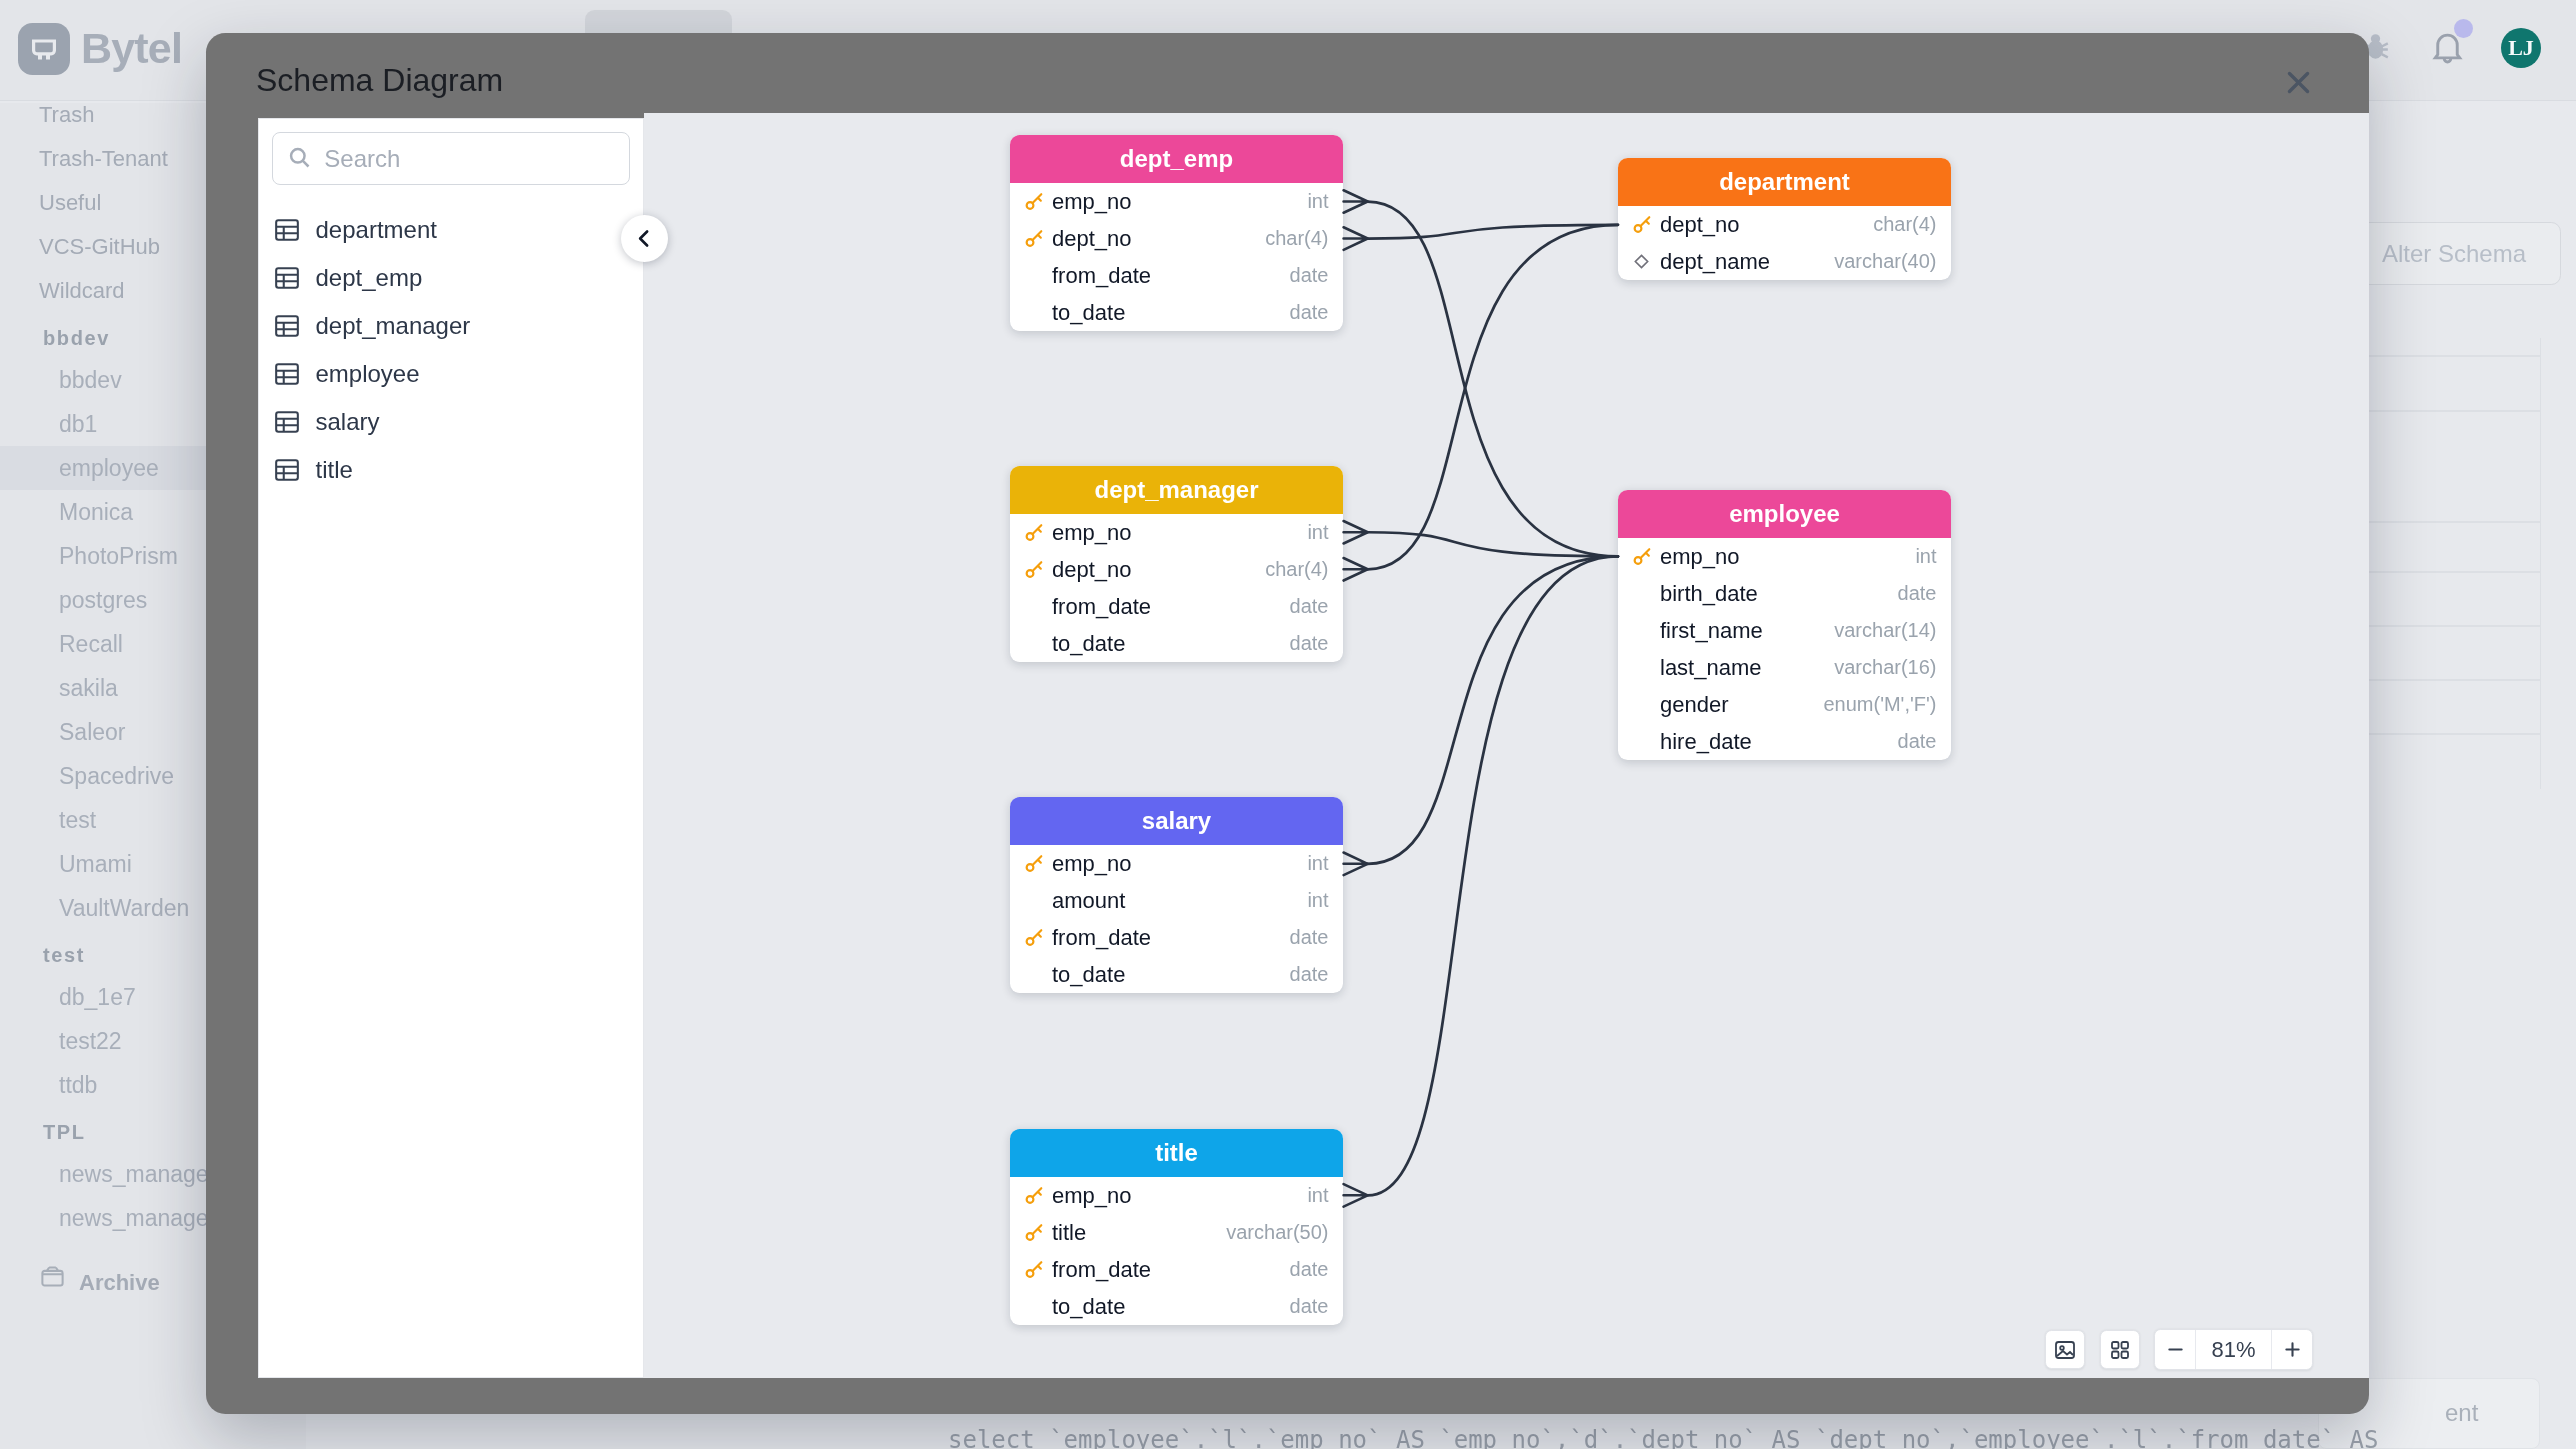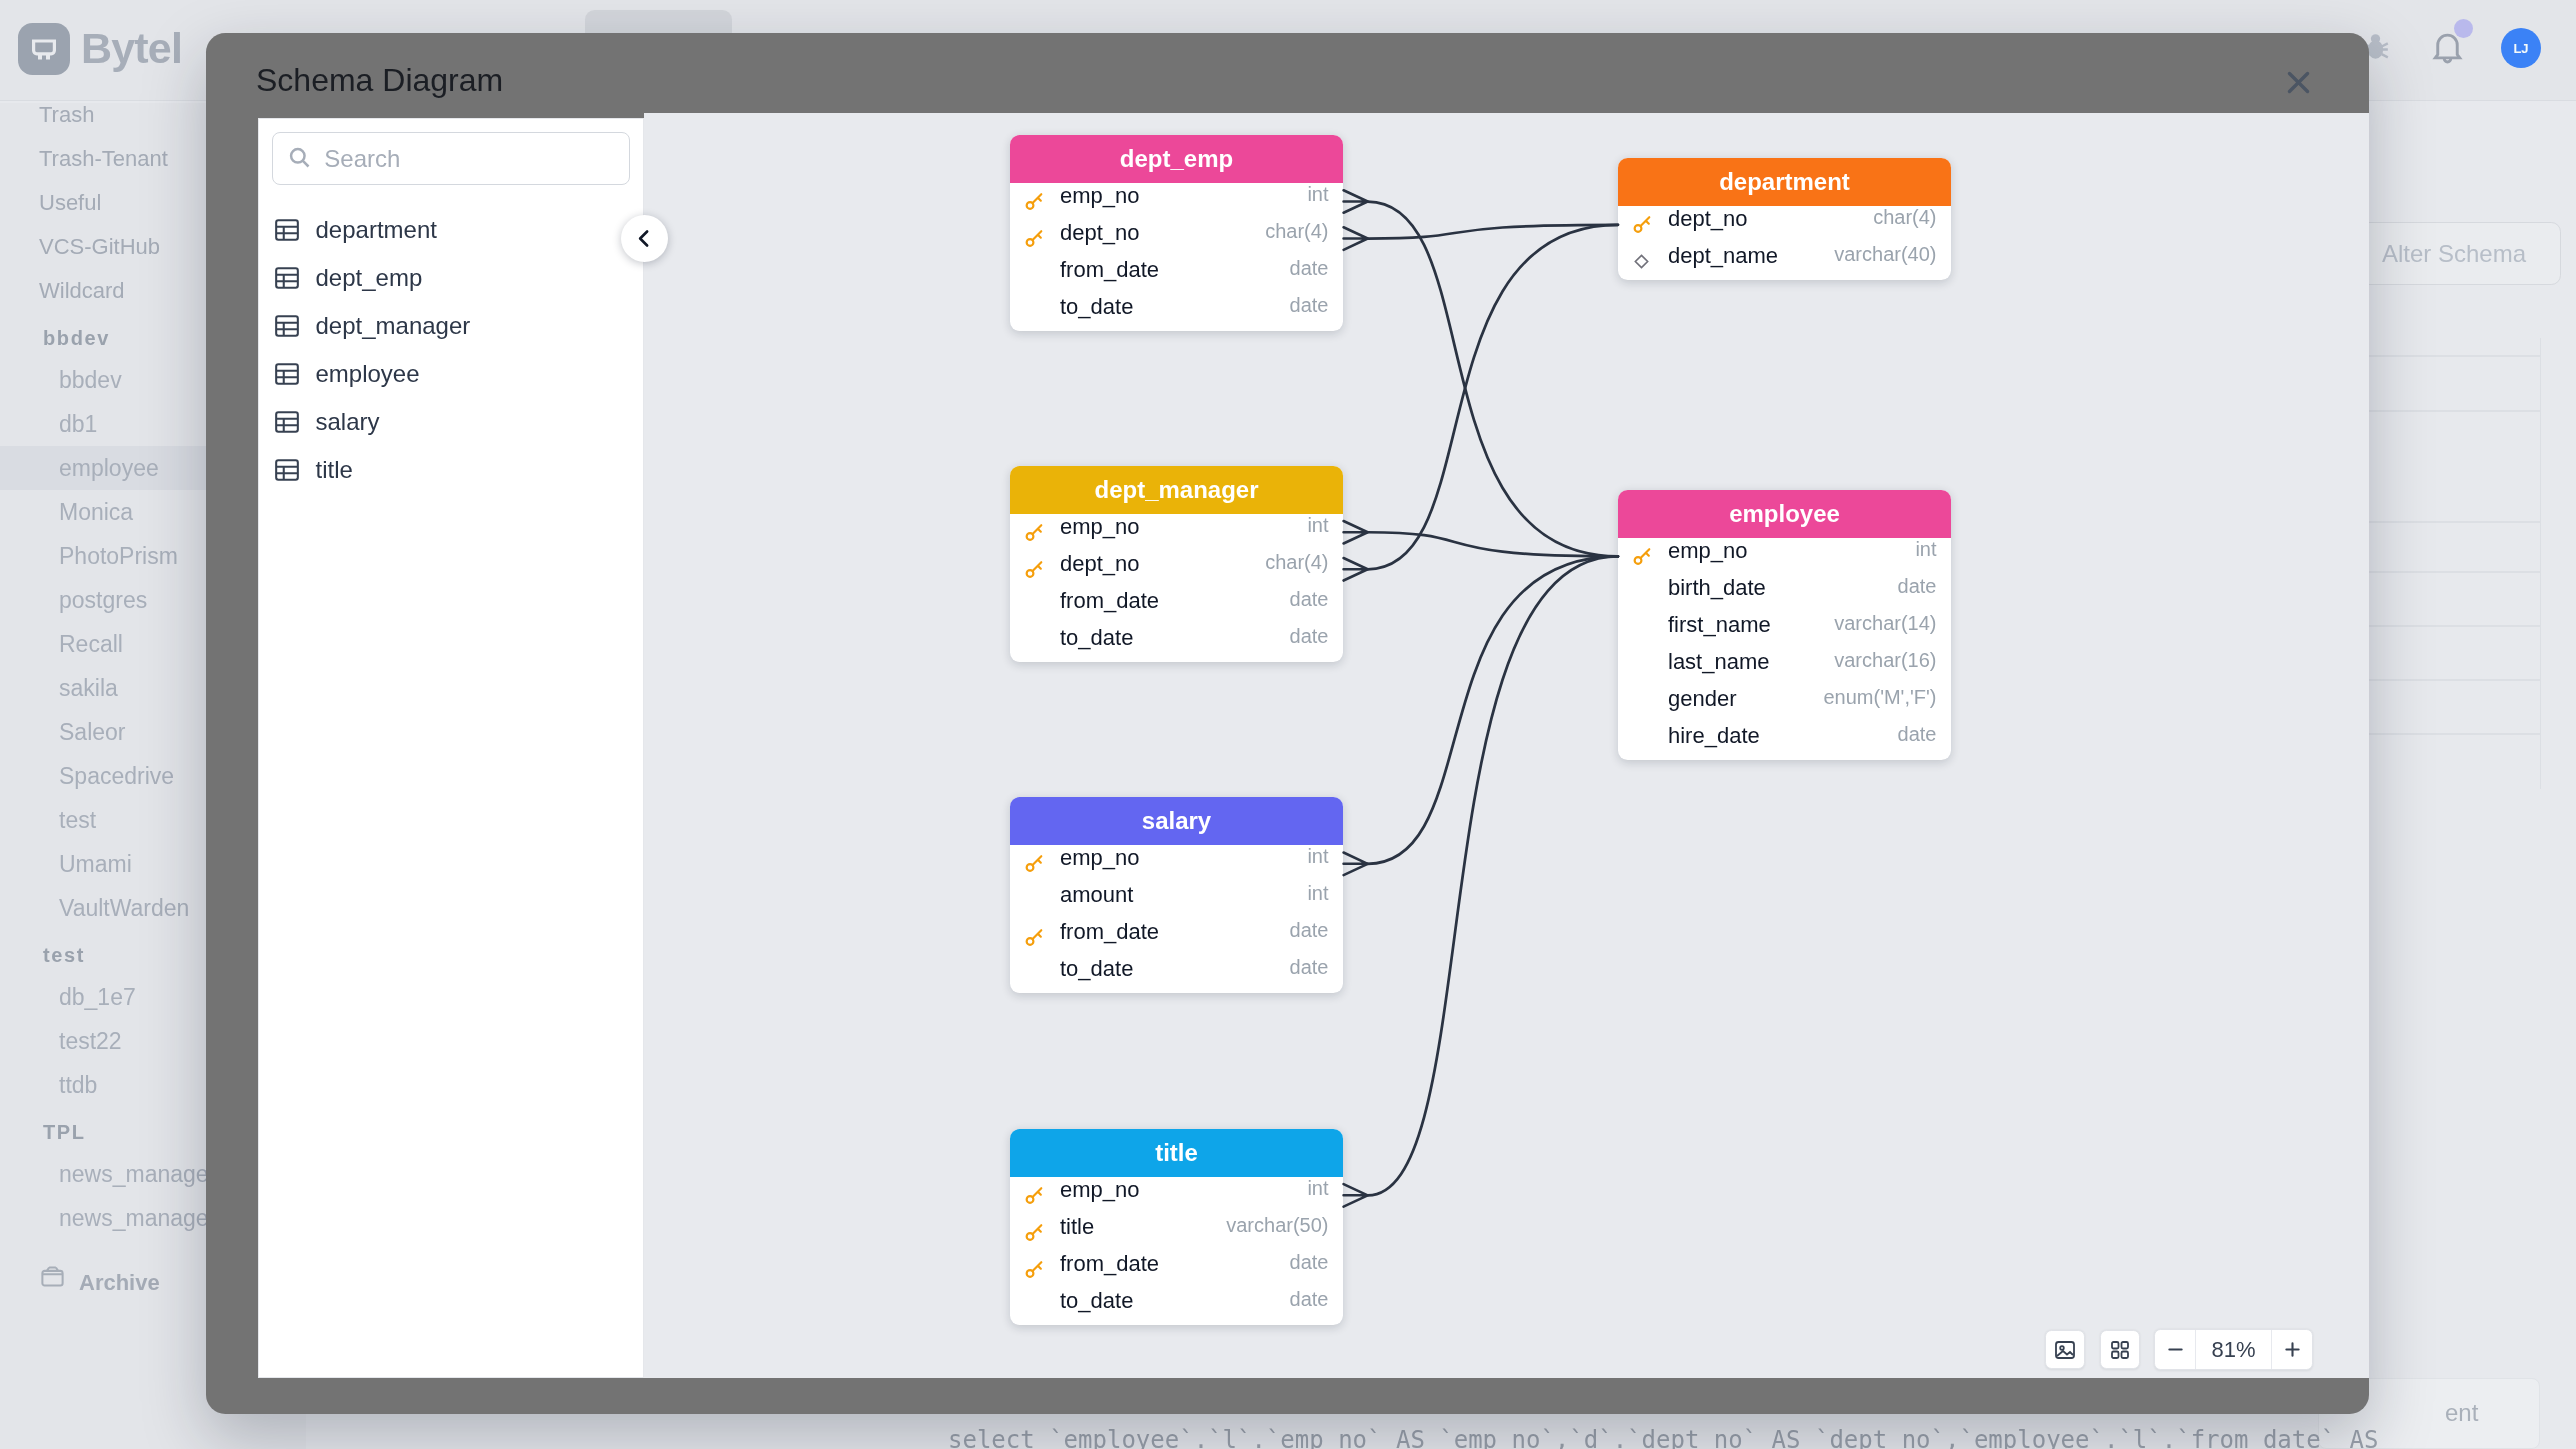--- a/index.html
+++ b/index.html
@@ -8,21 +8,21 @@
 
   
   .bg-header { position:absolute; left:0; top:0; width:2576px; height:101px; background:#e3e5e9; border-bottom:1.6px solid #d9dce1; }
   .logo { position:absolute; left:17.7px; top:22.5px; display:flex; align-items:center; gap:11.3px; }
   .logo-badge { width:52px; height:52px; border-radius:14.5px; background:#9ba3af; display:flex; align-items:center; justify-content:center; }
   .logo-text { font-size:43px; font-weight:bold; color:#a7aeb9; letter-spacing:-0.8px; }
   .env-pill { position:absolute; left:585px; top:9.7px; width:147px; height:42px; border-radius:9.7px; background:#d3d6db; }
   .hdr-icons { position:absolute; right:35px; top:27px; display:flex; align-items:center; gap:34px; }
   .bell-wrap { position:relative; }
   .bell-dot { position:absolute; right:-6.4px; top:-8px; width:19.3px; height:19.3px; border-radius:50%; background:#b9b9ec; }
-  .avatar { width:40px; height:40px; border-radius:50%; background:#3b82f6; color:#f5fafa; font-size:13px; font-weight:bold; display:flex; align-items:center; justify-content:center; }
+  .avatar { width:40px; height:40px; border-radius:50%; background:#0f766e; color:#f5fafa; font-size:22px; font-weight:bold; display:flex; align-items:center; justify-content:center;font-family:Liberation Serif, serif; }
 
   .bg-sidebar { position:absolute; left:0; top:103px; width:306px; height:1346px; background:#e3e5e9; }
   .sb-flow { position:absolute; left:0; top:-9.7px; right:0; }
   .sb-item { height:44px; line-height:44px; padding-left:39px; font-size:22px; color:#a4abb6; white-space:nowrap; }
   .sb-sub { height:44px; line-height:44px; padding-left:59px; font-size:23px; color:#a8afba; white-space:nowrap; }
   .sb-sub.active { background:#d9dce2; }
   .sb-section { height:50px; line-height:63px; padding-left:25px; font-size:22px; color:#9aa2ad; }
   .sb-group { height:45px; line-height:50px; padding-left:43px; font-size:20px; font-weight:bold; letter-spacing:1.6px; color:#9aa2ad; }
   .sb-archive { margin-top:21px; display:flex; align-items:center; gap:13px;font-weight:bold; }
   .sb-bottom { position:absolute; left:0; bottom:0; width:547px; height:56px; border-top:1.6px solid #d6d9de; display:flex; align-items:center; padding-left:21px; gap:11.3px; }
@@ -47,21 +47,21 @@
   .tbl-list { position:absolute; left:0; top:87px; right:0; }
   .tbl-li { height:48px; display:flex; align-items:center; gap:13px; padding-left:14.5px; font-size:24px; color:#2d3748; font-weight:500; cursor:pointer; }
 
   .collapse-btn { position:absolute; left:415px; top:182px; width:47px; height:47px; border-radius:50%; background:#fff; box-shadow:0 1.6px 8px rgba(15,23,42,.25); display:flex; align-items:center; justify-content:center; cursor:pointer; z-index:5; }
 
   .canvas { position:absolute; left:438px; top:80px; width:1725px; height:1265px; background:#e8eaee; border-radius:0 0 0 0; overflow:hidden; }
   .relations { position:absolute; left:0; top:0; pointer-events:none; }
 
   .card { position:absolute; width:333px; background:#fff; border-radius:9.7px; box-shadow:0 2.4px 9.7px rgba(15,23,42,.16); cursor:grab; }
   .card-h { height:48px; border-radius:9.7px 9.7px 0 0; color:#fff; font-size:24px; font-weight:bold; display:flex; align-items:center; justify-content:center; }
-  .card-r { height:37px; display:flex; padding:0 14.5px 0 13px;gap:8px; }
+  .card-r { height:37px; display:flex; align-items:center; padding:0 14.5px 0 13px; }
   .cell-ic { width:29px; display:flex; align-items:center; }
   .cell-n { font-size:22px; font-weight:500; color:#111827; }
   .cell-t { margin-left:auto; font-size:20px; color:#9aa3ad; }
 
   .zoombar { position:absolute; right:56px; bottom:8px; display:flex; gap:14.5px; align-items:center; }
   .zb-btn { width:40px; height:39px; background:#fff; border:0.8px solid #e1e3e8; border-radius:6.4px; box-shadow:0 0.8px 2.4px rgba(15,23,42,.08); display:flex; align-items:center; justify-content:center; cursor:pointer; }
   .zb-group { display:flex; background:#fff; border:0.8px solid #e1e3e8; border-radius:6.4px; box-shadow:0 0.8px 2.4px rgba(15,23,42,.08); overflow:hidden; }
   .zb-group .zb-seg { width:40px; height:39px; display:flex; align-items:center; justify-content:center; cursor:pointer; }
   .zb-pct { width:77px; height:39px; display:flex; align-items:center; justify-content:center; font-size:22px; color:#374151; border-left:0.8px solid #e7e9ee; border-right:0.8px solid #e7e9ee; }
 </style>

